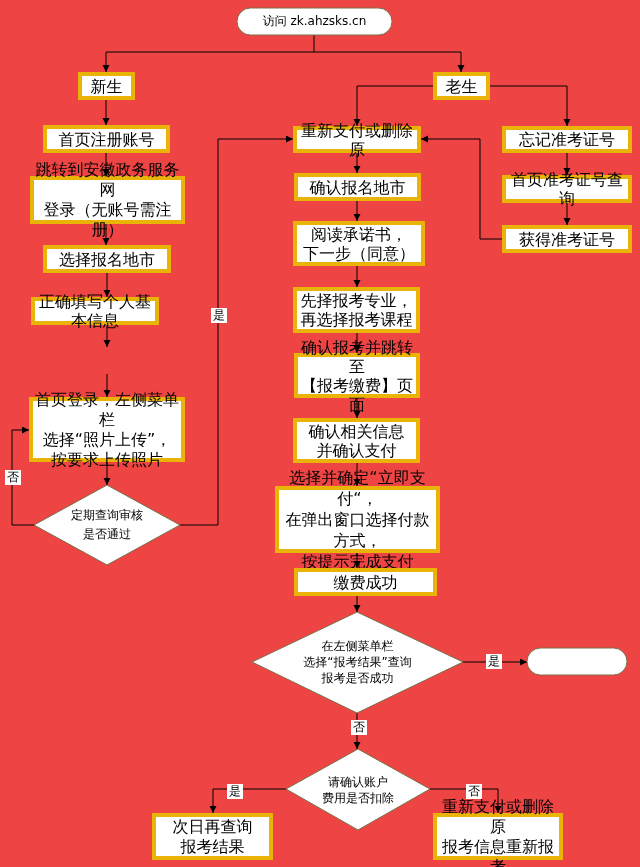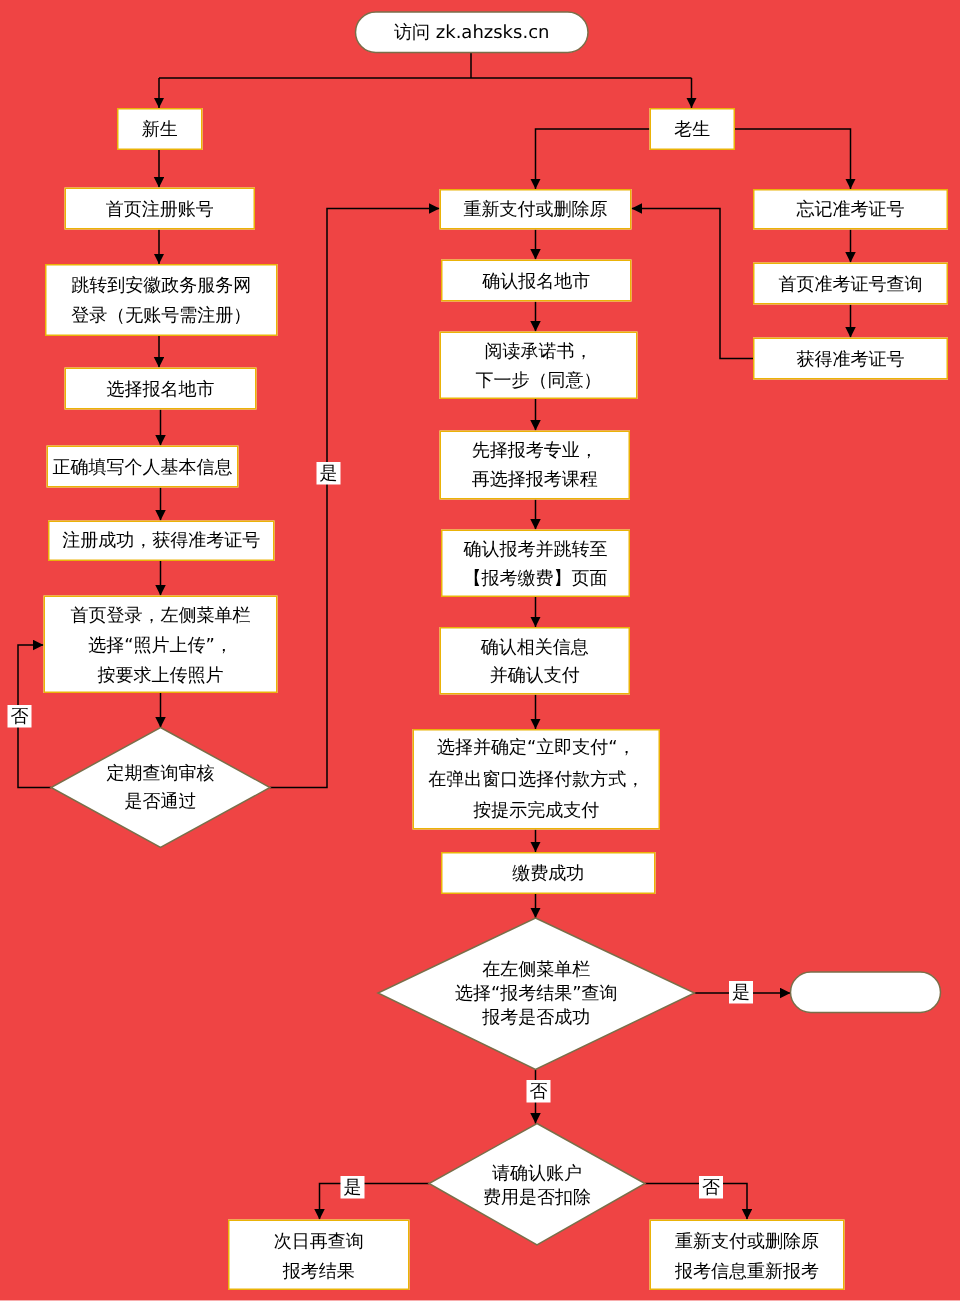--- a/index.html
+++ b/index.html
@@ -3,23 +3,23 @@
 <meta charset="utf-8">
 <style>
   html,body { margin:0; padding:0; background:#fff; }
   .canvas {
     position:relative; width:640px; height:867px; background:#ef4444;
     font-family:"DejaVu Sans", sans-serif; color:#000; overflow:hidden;
   }
   svg.layer { position:absolute; left:0; top:0; width:640px; height:867px; }
   .box {
     position:absolute; box-sizing:border-box;
-    border:1px solid #eab308; background:#ffffff;
+    border:4px solid #eab308; background:#ffffff;
     display:flex; align-items:center; justify-content:center;
-    text-align:center; font-size:12px; line-height:19px;
+    text-align:center; font-size:16px; line-height:19px;
     white-space:pre-line; z-index:2;
   }
   .shape-text {
     position:absolute; display:flex; align-items:center; justify-content:center;
     text-align:center; font-size:12px; white-space:pre-line; z-index:3;
   }
   .edge-label {
     position:absolute; font-size:12px; line-height:15px; background:#ffffff;
     padding:0 1px; z-index:4; text-align:center;
   }
@@ -83,21 +83,20 @@
   <div class="shape-text" style="left:237px;top:8px;width:155px;height:27px;">访问 zk.ahzsks.cn</div>
 
   <div class="box" style="left:78px;top:72px;width:57px;height:28px;">新生</div>
   <div class="box" style="left:433px;top:72px;width:57px;height:28px;">老生</div>
 
   <div class="box" style="left:43px;top:125px;width:127px;height:28px;">首页注册账号</div>
   <div class="box" style="left:30px;top:176px;width:155px;height:48px;line-height:20px;">跳转到安徽政务服务网
 登录（无账号需注册）</div>
   <div class="box" style="left:43px;top:245px;width:128px;height:28px;">选择报名地市</div>
   <div class="box" style="left:31px;top:297px;width:128px;height:28px;">正确填写个人基本信息</div>
-  <div class="box" style="left:32px;top:347px;width:151px;height:27px;">注册成功，获得准考证号</div>
   <div class="box" style="left:29px;top:397px;width:156px;height:65px;line-height:20px;">首页登录，左侧菜单栏
 选择“照片上传”，
 按要求上传照片</div>
   <div class="shape-text" style="left:37px;top:494px;width:140px;height:62px;line-height:19px;">定期查询审核
 是否通过</div>
 
   <div class="box" style="left:293px;top:126px;width:128px;height:27px;">重新支付或删除原</div>
   <div class="box" style="left:294px;top:173px;width:127px;height:28px;">确认报名地市</div>
   <div class="box" style="left:293px;top:221px;width:132px;height:45px;">阅读承诺书，
 下一步（同意）</div>

